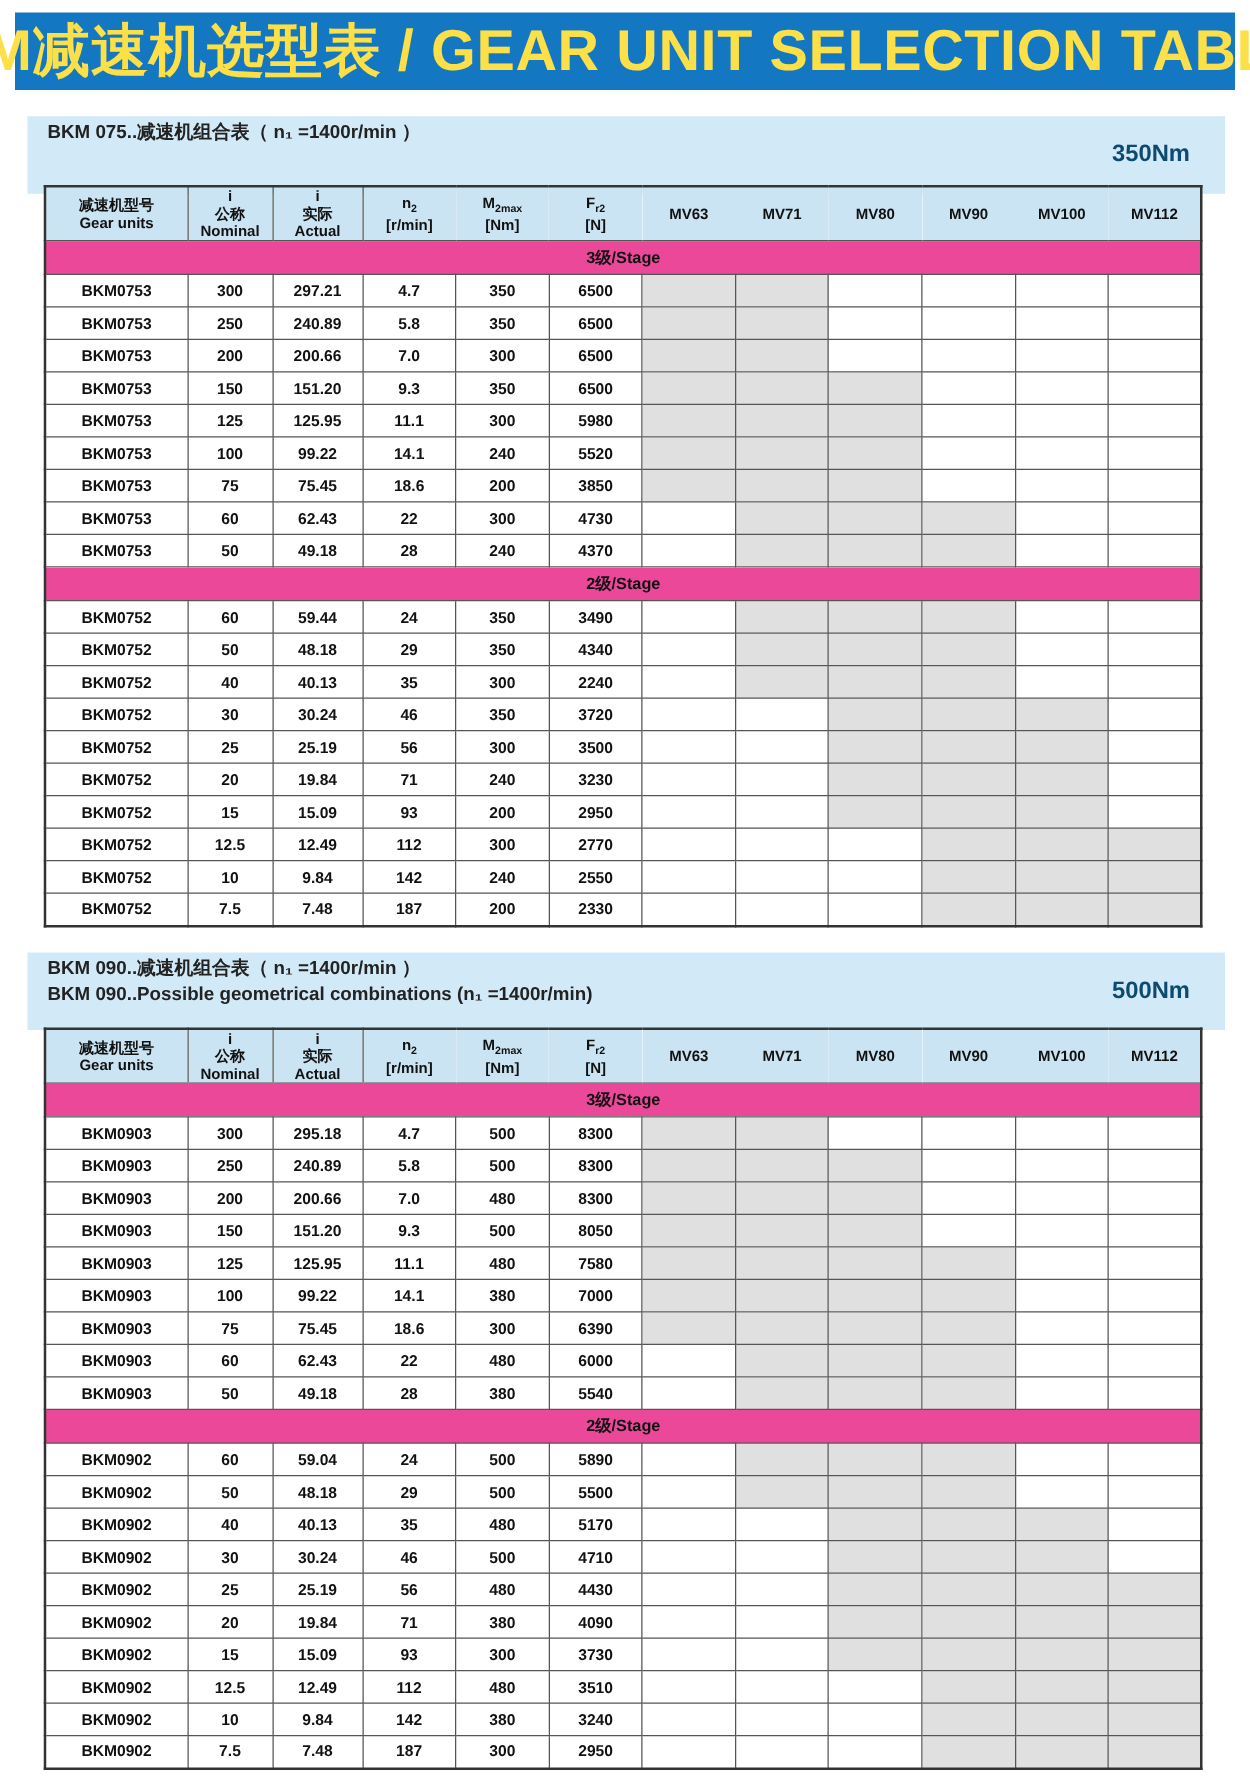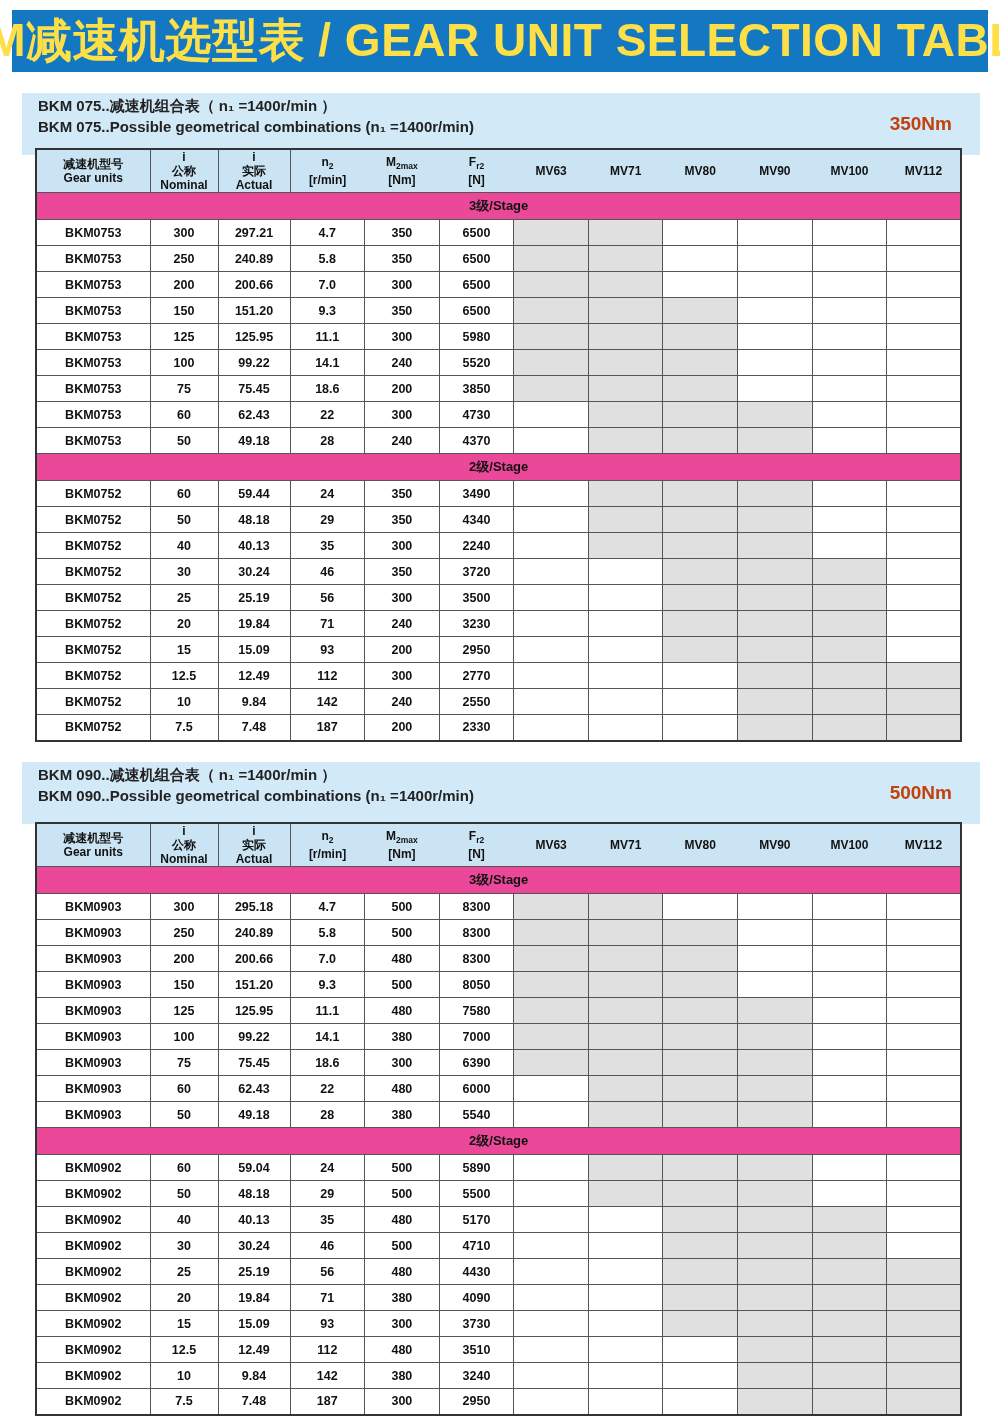--- a/index.html
+++ b/index.html
@@ -28,21 +28,21 @@
     background:var(--bar-blue);
   }
   .secbar1{top:93px;}
   .secbar2{top:762px;}
   .sec-lines{
     position:absolute;left:16px;top:2px;
     font-size:15px;font-weight:bold;color:#222;line-height:21px;white-space:nowrap;
   }
   .torque{
     position:absolute;right:28px;top:50%;transform:translateY(-50%);
-    font-size:19px;font-weight:bold;color:#c2410c;
+    font-size:19px;font-weight:bold;color:#0c4a6e;
   }
   table.gear-table{
     position:absolute;left:35px;width:926px;
     border-collapse:collapse;table-layout:fixed;
     border:2px solid var(--line-dark);
   }
   table.t1{top:148px;}
   table.t2{top:822px;}
   td{
     border:1px solid var(--line);
@@ -69,21 +69,20 @@
 </head>
 <body>
 
 <div class="banner">
   <span>BKM减速机选型表 / GEAR UNIT SELECTION TABLES</span>
 </div>
 
 <div class="secbar secbar1">
   <div class="sec-lines">
     <div>BKM 075..减速机组合表（ n₁ =1400r/min ）</div>
-    <div>BKM 075..Possible geometrical combinations (n₁ =1400r/min)</div>
   </div>
   <div class="torque">350Nm</div>
 </div>
 
 <table class="gear-table t1">
   <colgroup>
     <col style="width:114px">
       <col style="width:68px">
       <col style="width:72px">
     <col style="width:74.6px">

